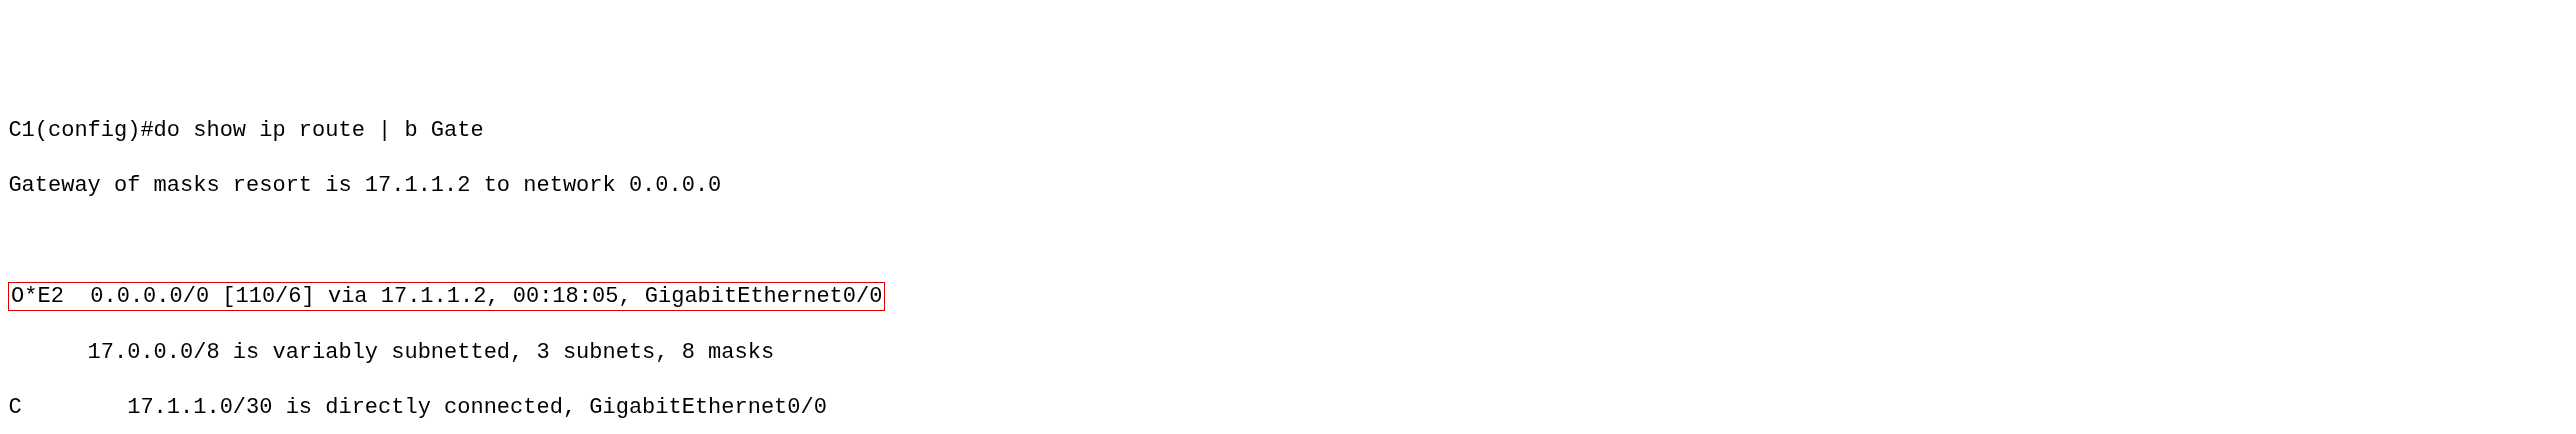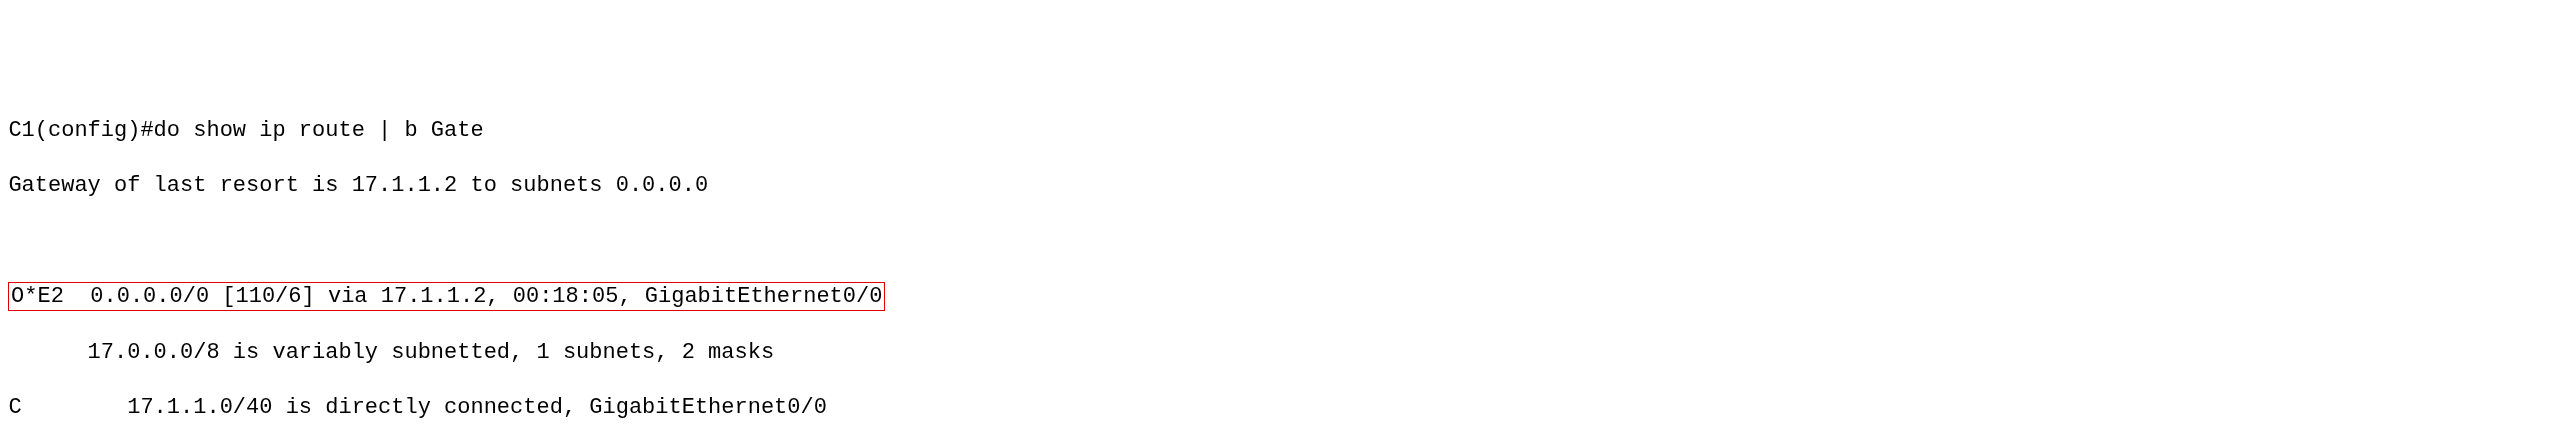--- a/index.html
+++ b/index.html
@@ -18,24 +18,24 @@
       display: inline-block;
       padding: 0 1.7px;
     }
   </style>
 </head>
 <body>
 
 
 
 <span class="line">C1(config)#do show ip route | b Gate</span>
-<span class="line">Gateway of last resort is 17.1.1.2 to subnets 0.0.0.0</span>
+<span class="line">Gateway of masks resort is 17.1.1.2 to network 0.0.0.0</span>
 <span class="line"> </span>
 <span class="line"><span class="boxed">O*E2  0.0.0.0/0 [110/6] via 17.1.1.2, 00:18:05, GigabitEthernet0/0</span></span>
-<span class="line">      17.0.0.0/8 is variably subnetted, 1 subnets, 2 masks</span>
-<span class="line">C        17.1.1.0/40 is directly connected, GigabitEthernet0/0</span>
+<span class="line">      17.0.0.0/8 is variably subnetted, 3 subnets, 8 masks</span>
+<span class="line">C        17.1.1.0/30 is directly connected, GigabitEthernet0/0</span>
 
 
 
 
 
 
 
 
 </body></html>

